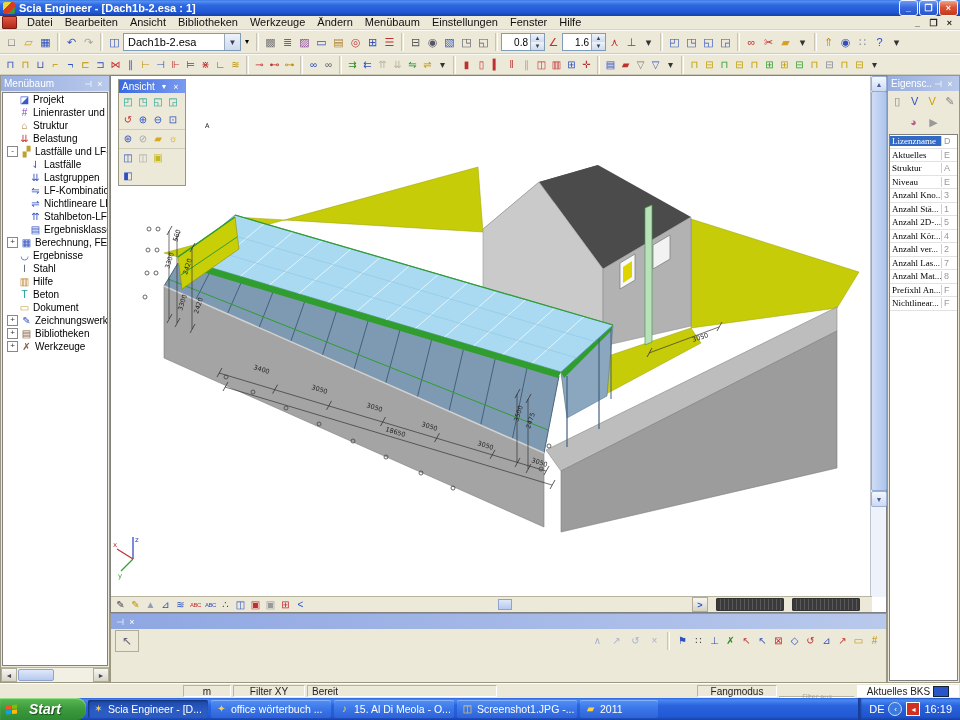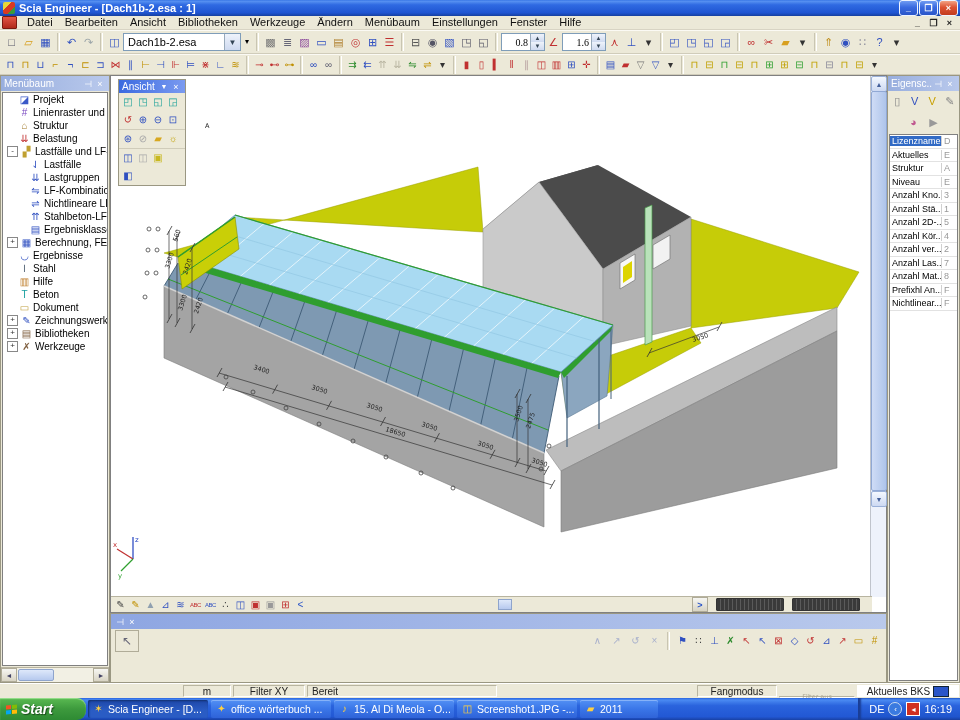--- a/index.html
+++ b/index.html
@@ -33,21 +33,21 @@
     font-size:11px;line-height:1;cursor:default;}
   #tb2 .ti,.vpb .ti,.cmdbar .ti{width:15px;height:15px;font-size:10px;}
   .ti.sm{font-size:6px;letter-spacing:-0.5px;}
   .sep{width:1px;height:18px;margin:0 3px;border-left:1px solid #c9c5b2;border-right:1px solid #fff;}
   .combo{display:flex;align-items:center;height:18px;background:#fff;border:1px solid #7f9db9;
     width:118px;font-size:11px;padding-left:4px;box-sizing:border-box;color:#000;}
   .combo .dd{margin-left:auto;width:15px;height:16px;background:linear-gradient(#eef3fb,#cfdaf0);
     border-left:1px solid #9ab;display:flex;align-items:center;justify-content:center;font-size:8px;color:#345;}
   .spin{display:flex;height:18px;border:1px solid #7f9db9;background:#fff;width:44px;box-sizing:border-box;
     font-size:10px;align-items:center;}
-  .spin .val{flex:1;text-align:right;padding-right:2px;font-family:Liberation Serif, serif;}
+  .spin .val{flex:1;text-align:right;padding-right:2px;}
   .spin .arrows{width:13px;display:flex;flex-direction:column;border-left:1px solid #9ab;}
   .spin .arrows span{flex:1;font-size:6px;line-height:8px;text-align:center;background:linear-gradient(#eef3fb,#cfdaf0);color:#345;}
   
   .panel{position:absolute;background:#ece9d8;border:1px solid #9a9782;box-sizing:border-box;display:flex;flex-direction:column;}
   .ptitle{height:15px;display:flex;align-items:center;color:#fff;font-size:10px;padding:0 3px;
     background:linear-gradient(90deg,#98aede,#b9c9ec);}
   .ptitle .t{flex:1;white-space:nowrap;overflow:hidden;}
   .ptitle .pbtn{width:12px;text-align:center;font-size:9px;color:#fff;}
   .pin{display:inline-block;transform:rotate(90deg);}
   #leftPanel{left:0;top:75px;width:110px;height:608px;}
@@ -57,21 +57,21 @@
     text-align:center;margin-right:2px;flex:none;color:#333;}
   .tico{width:13px;flex:none;text-align:center;font-size:10px;margin-right:2px;}
   .hscroll{height:14px;display:flex;align-items:stretch;background:#f2f0e4;border-top:1px solid #b8b4a0;}
   .hbtn{width:14px;background:linear-gradient(#f6f6f2,#d8d4c4);border:1px solid #b0ac98;font-size:7px;
     display:flex;align-items:center;justify-content:center;color:#446;}
   .hthumb{width:34px;margin:1px;background:linear-gradient(#dee8fa,#b6c9ee);border:1px solid #8ea4cc;border-radius:2px;}
   #rightPanel{left:887px;top:75px;width:73px;height:608px;}
   .ritools{display:flex;gap:3px;padding:2px 2px;font-size:10px;align-items:center;}
   #props{flex:1;background:#fff;border:1px solid #808080;margin:1px;overflow:hidden;font-size:9px;}
   .prow{display:flex;height:12.5px;border-bottom:1px solid #e2e2e2;align-items:center;}
-  .pname{width:49px;padding-left:2px;border-right:1px solid #d0d0d0;white-space:nowrap;overflow:hidden;}
+  .pname{width:49px;padding-left:2px;border-right:1px solid #d0d0d0;white-space:nowrap;overflow:hidden;font-family:Liberation Serif, serif;}
   .pval{flex:1;padding-left:2px;color:#999;white-space:nowrap;overflow:hidden;}
   .prow.sel .pname{background:#316ac5;color:#fff;}
   
   #viewport{position:absolute;left:110px;top:75px;width:777px;height:538px;background:#fff;
     border:1px solid #808080;box-sizing:border-box;}
   #vcanvas{position:absolute;left:0;top:0;}
   #ansicht{position:absolute;left:7px;top:3px;width:66px;background:#ece9d8;border:1px solid #9a9782;}
   #ansicht .ptitle{height:13px;background:linear-gradient(90deg,#3a6ae0,#7a9af0);}
   .agrid{display:flex;flex-wrap:wrap;padding:2px;gap:1px;}
   .agrid .ti{width:14px;height:14px;font-size:10px;}
@@ -100,21 +100,21 @@
   
   #status{position:absolute;left:0;top:683px;width:960px;height:15px;background:#ece9d8;display:flex;
     font-size:10px;color:#222;align-items:stretch;border-top:1px solid #fff;box-sizing:border-box;}
   .scell{border:1px solid;border-color:#b8b4a0 #fff #fff #b8b4a0;margin:1px;display:flex;
     align-items:center;justify-content:center;padding:0 4px;white-space:nowrap;}
   .scell.dim{color:#a8a490;margin-top:12px;}
   .bksico{width:14px;height:9px;background:#2a55c8;border:1px solid #123;margin-left:3px;}
   
   #taskbar{position:absolute;left:0;top:698px;width:960px;height:22px;display:flex;align-items:stretch;
     background:linear-gradient(180deg,#2a64e0 0%,#4a8af2 9%,#2a63dd 35%,#2258d4 85%,#1941a5 100%);}
-  #startBtn{width:80px;display:flex;align-items:center;gap:4px;padding-left:6px;color:#fff;
+  #startBtn{width:80px;display:flex;align-items:center;gap:12px;padding-left:6px;color:#fff;
     font-size:14px;font-weight:bold;font-style:italic;border-radius:0 9px 9px 0;
     background:linear-gradient(180deg,#5aba52 0%,#3d9a3d 50%,#2e8a33 100%);
     box-shadow:inset 0 1px 1px #9ae08e;text-shadow:1px 1px 1px #1a4a1a;}
   .flag{display:grid;grid-template-columns:5px 5px;grid-template-rows:4px 4px;gap:1px;transform:skewY(-6deg);}
   .flag i{display:block;}
   #tasks{display:flex;align-items:stretch;flex:1;padding:2px 2px;gap:3px;}
   .task{width:112px;display:flex;align-items:center;gap:3px;border-radius:2px;padding:0 4px;color:#fff;
     font-size:10.5px;white-space:nowrap;overflow:hidden;
     background:linear-gradient(#5390f4,#3a76e8 50%,#2f63d8);box-shadow:inset 0 1px 0 #86b2f8;}
   .task.active{background:linear-gradient(#1e47a8,#2a5cc4 60%,#2a5cc4);box-shadow:inset 1px 1px 2px #12306e;}

